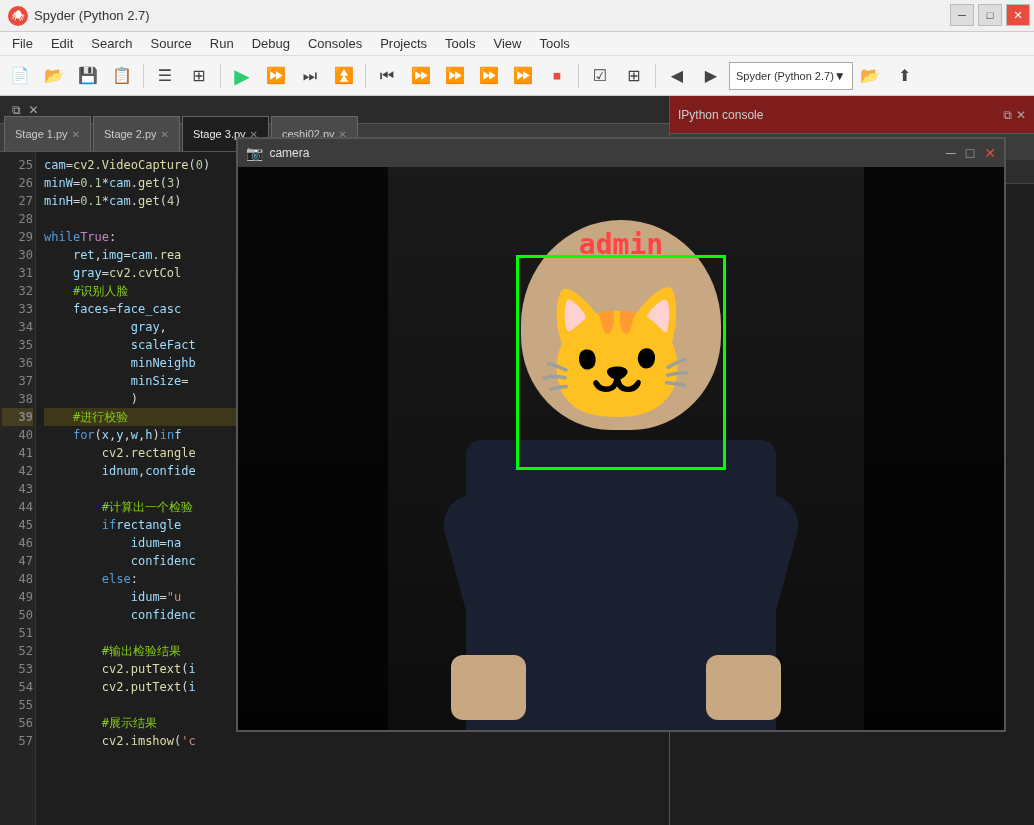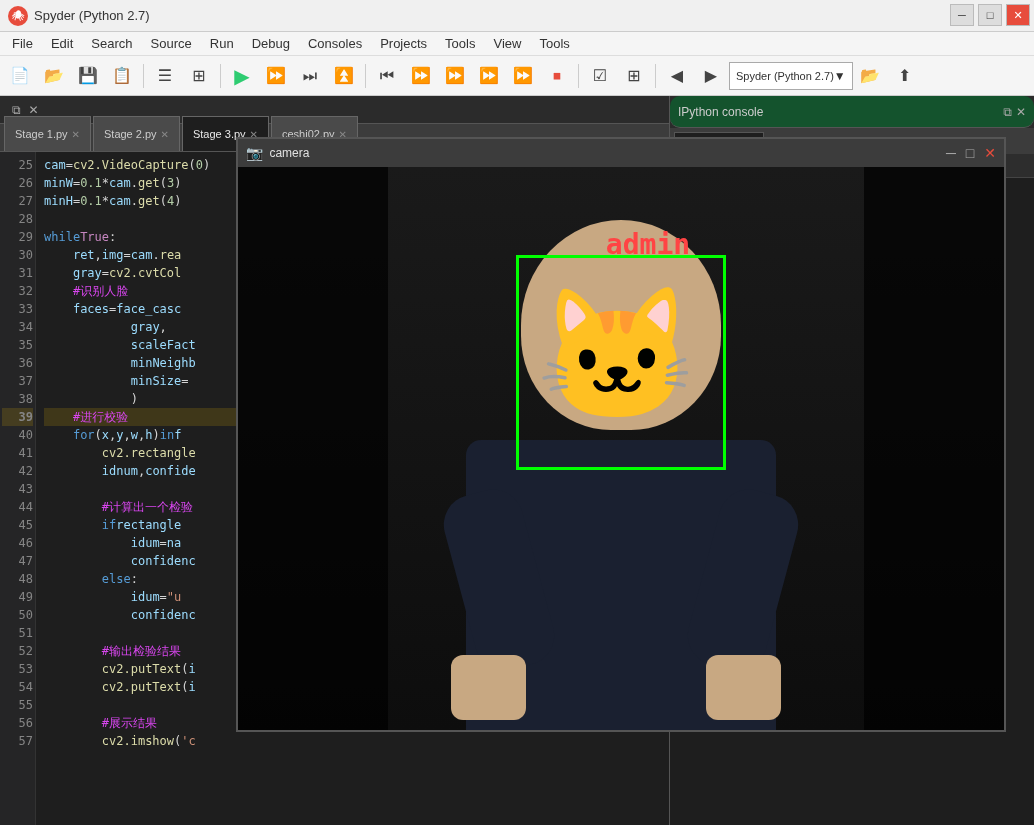--- a/index.html
+++ b/index.html
@@ -150,39 +150,38 @@
       overflow: hidden;
       position: relative;
     }
     .code-line { height: 18px; display: flex; align-items: center; white-space: nowrap; }
     .code-line.highlighted { background: rgba(255, 200, 0, 0.15); }
     .kw { color: #569cd6; }
     .kw2 { color: #c586c0; }
     .fn { color: #dcdcaa; }
     .str { color: #ce9178; }
     .num { color: #b5cea8; }
-    .cmt { color: #d946ef; }
+    .cmt { color: #84cc16; }
     .var { color: #9cdcfe; }
     .op { color: #d4d4d4; }
 
     
     #console-panel {
       flex: 1;
       display: flex;
       flex-direction: column;
     }
     #console-header {
-      height: 32px;
-      background: #14532d;
+      height: 38px;
+      background: #7f1d1d;
       display: flex;
       align-items: center;
       padding: 0 8px;
       border-bottom: 1px solid #555;
       gap: 4px;
-      border-radius: 10px;
     }
     #console-header .title { font-size: 12px; color: #ccc; flex: 1; }
     #console-header .hdr-btn { font-size: 12px; color: #aaa; cursor: pointer; }
 
     #console-tabs {
       height: 26px;
       background: #3c3c3c;
       display: flex;
       align-items: flex-end;
       padding-left: 4px;
@@ -301,21 +300,20 @@
       position: absolute;
       top: 28px;
       left: 50%;
       transform: translateX(-50%);
       color: #ff4444;
       font-size: 28px;
       font-family: 'Consolas', monospace;
       font-weight: bold;
       z-index: 20;
       white-space: nowrap;
-      margin-left: 27px;
     }
 
     
     .confidence-text {
       position: absolute;
       top: 270px;
       left: 50%;
       transform: translateX(-20%);
       color: #ffffff;
       font-size: 22px;

